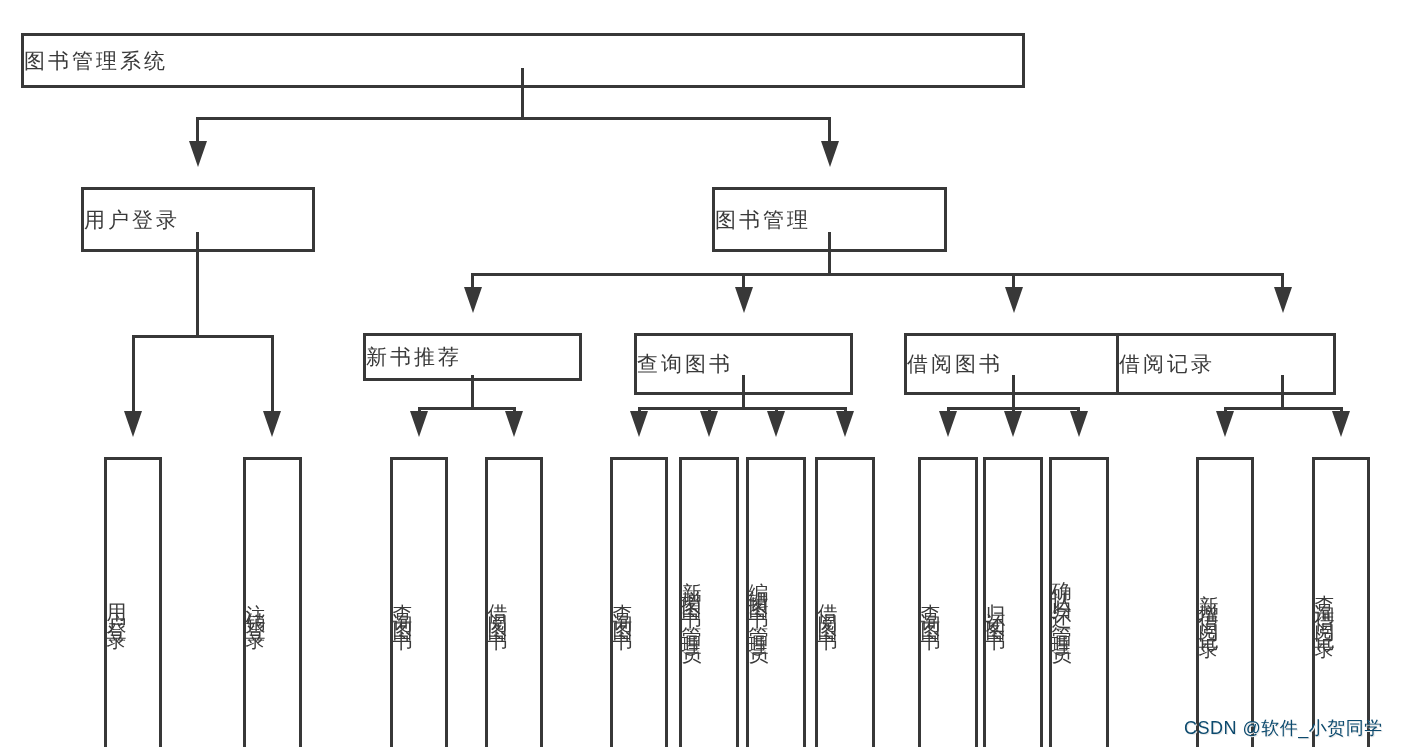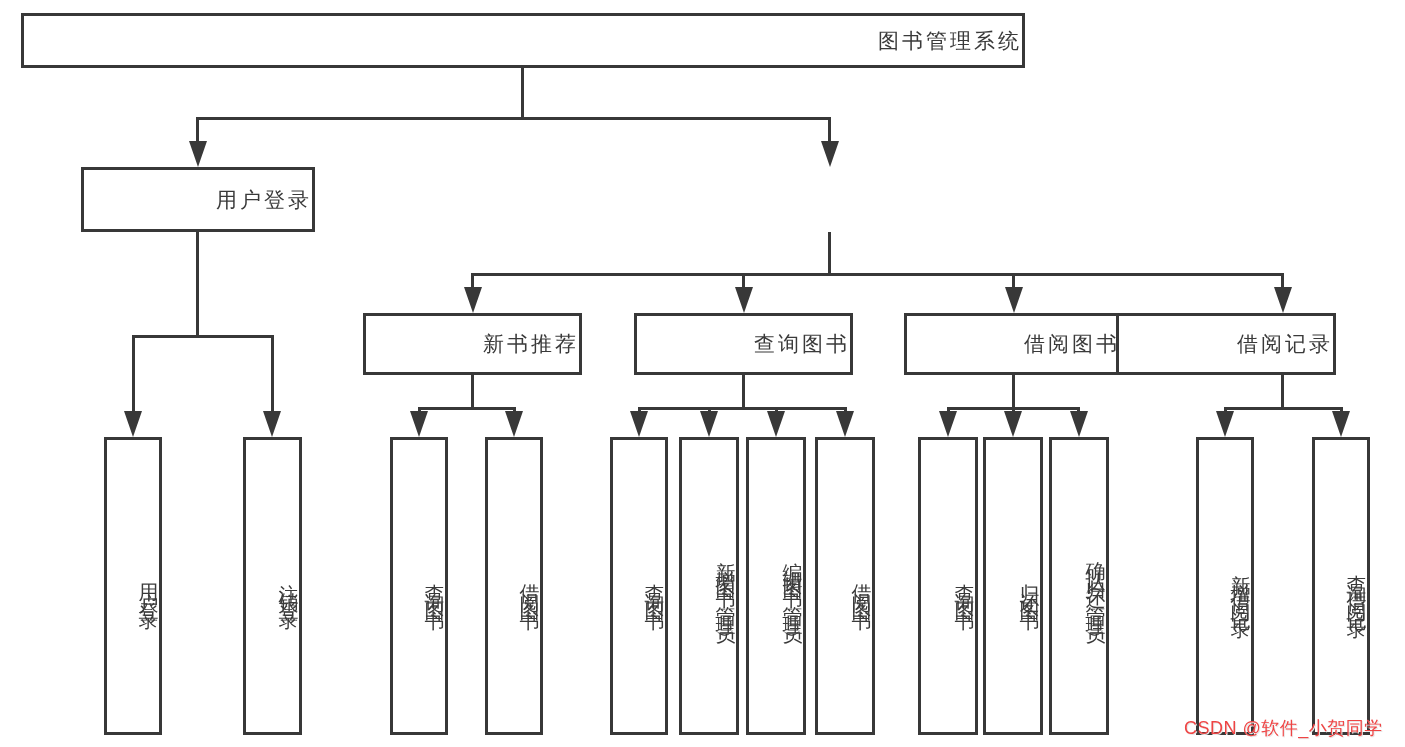--- a/index.html
+++ b/index.html
@@ -11,22 +11,23 @@
     font-family:"Liberation Sans","DejaVu Sans",sans-serif;
     color:#3a3a3a;
   }
   .box{
     position:absolute;
     box-sizing:border-box;
     background:#fff;
     border:3px solid #383838;
     display:flex;
     align-items:center;
-    justify-content:flex-end;
+    justify-content:flex-start;
     text-align:center;
+    margin-top:20px;
   }
   .hbox{font-size:21px;letter-spacing:3px;color:#3a3a3a;}
   .leaf{font-size:20px;}
   .leaf .vtxt{
     writing-mode:vertical-rl;
     text-orientation:mixed;
     letter-spacing:9px;
     line-height:1;
     color:#3a3a3a;
   }
@@ -36,40 +37,43 @@
     position:absolute;width:0;height:0;
     border-left:9px solid transparent;
     border-right:9px solid transparent;
     border-top:26px solid #383838;
   }
   .watermark{
     position:absolute;
     left:1184px;top:716px;
     font-size:18px;
     letter-spacing:0.5px;
-    color:#ef4444;
+    color:#0c4a6e;
     text-shadow:1px 1px 0 #e8e8e8;
     white-space:nowrap;
   }
 </style>
 </head>
 <body>
 
 <div id="stage">
 
   <div class="box hbox" style="left:21px;top:13px;width:1004px;height:55px;">
     <span>图书管理系统</span>
   </div>
 
   <div class="box hbox" style="left:81px;top:167px;width:234px;height:65px;">
     <span>用户登录</span>
   </div>
 
-
-  <div class="box hbox" style="left:363px;top:313px;width:219px;height:62px;">
+  <div class="box hbox" style="left:712px;top:167px;width:235px;height:65px;">
+    <span>图书管理</span>
+  </div>
+
+  <div class="box hbox" style="left:363px;top:313px;width:219px;height:48px;">
     <span>新书推荐</span>
   </div>
 
   <div class="box hbox" style="left:634px;top:313px;width:219px;height:62px;">
     <span>查询图书</span>
   </div>
 
   <div class="box hbox" style="left:904px;top:313px;width:219px;height:62px;">
     <span>借阅图书</span>
   </div>

